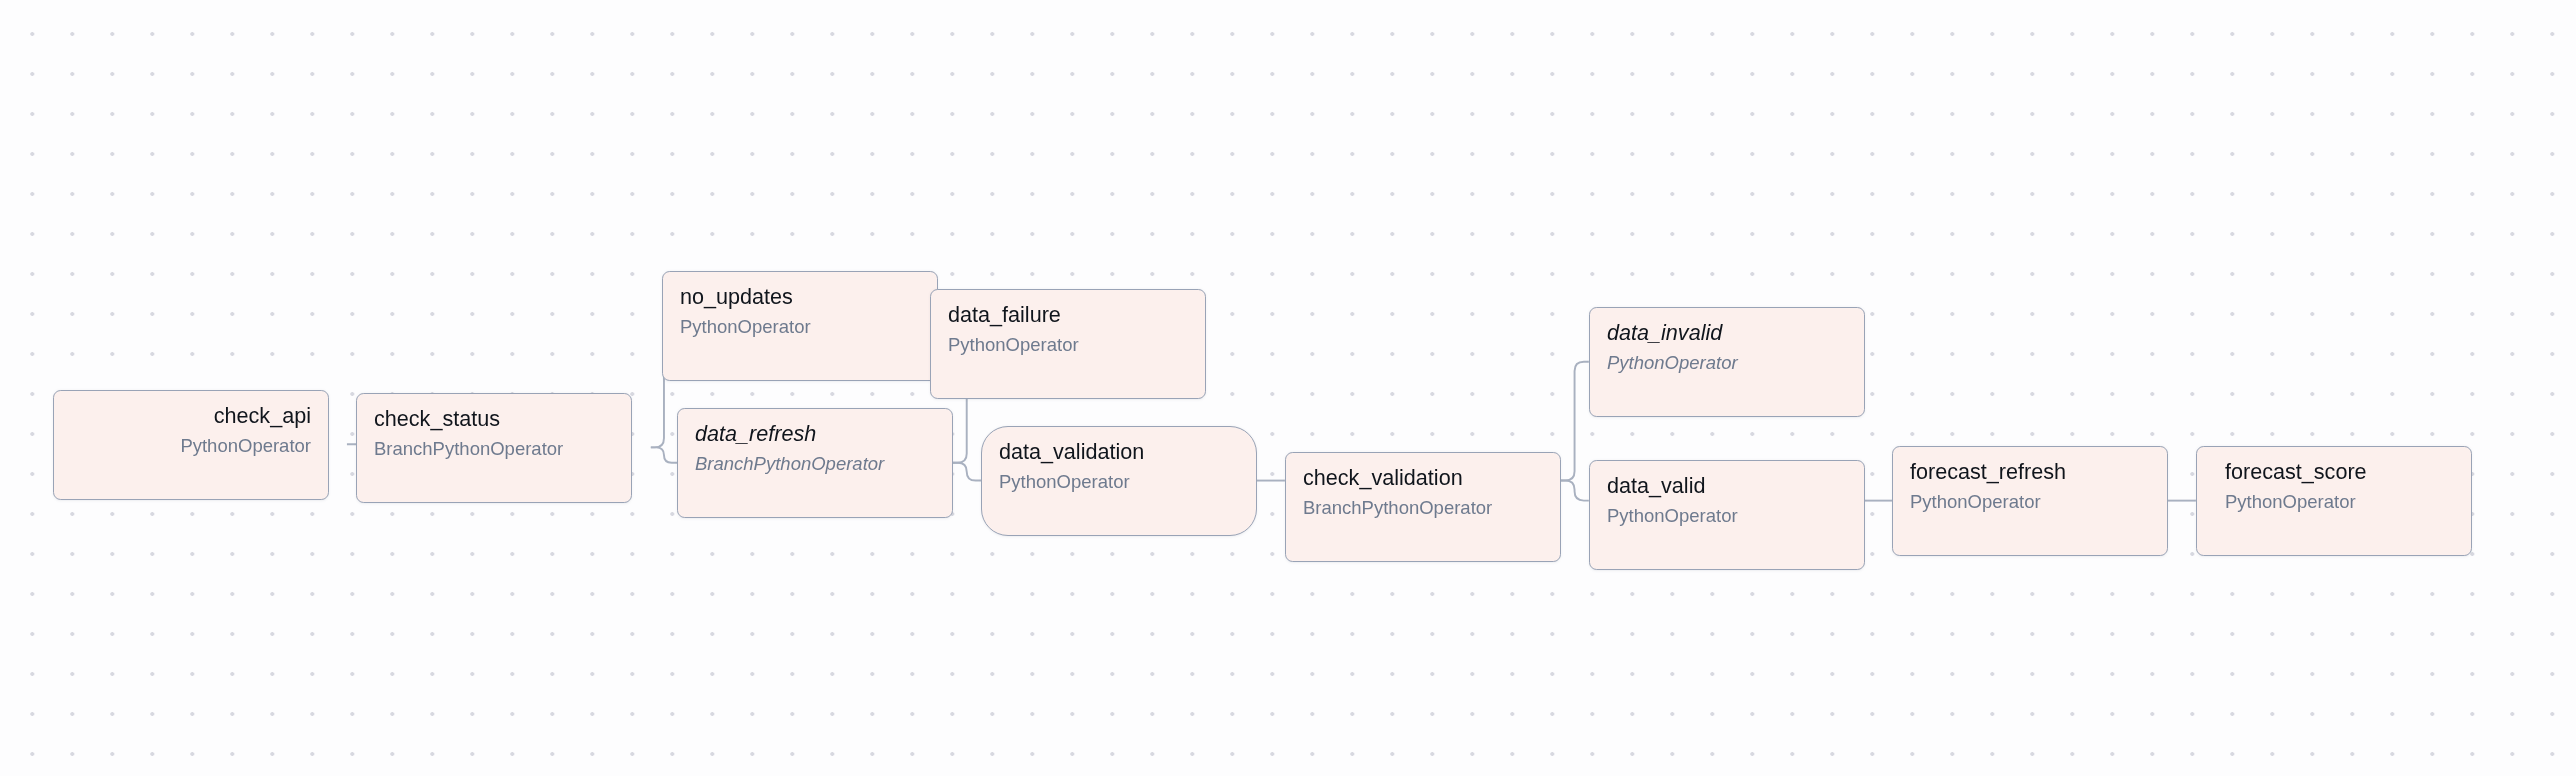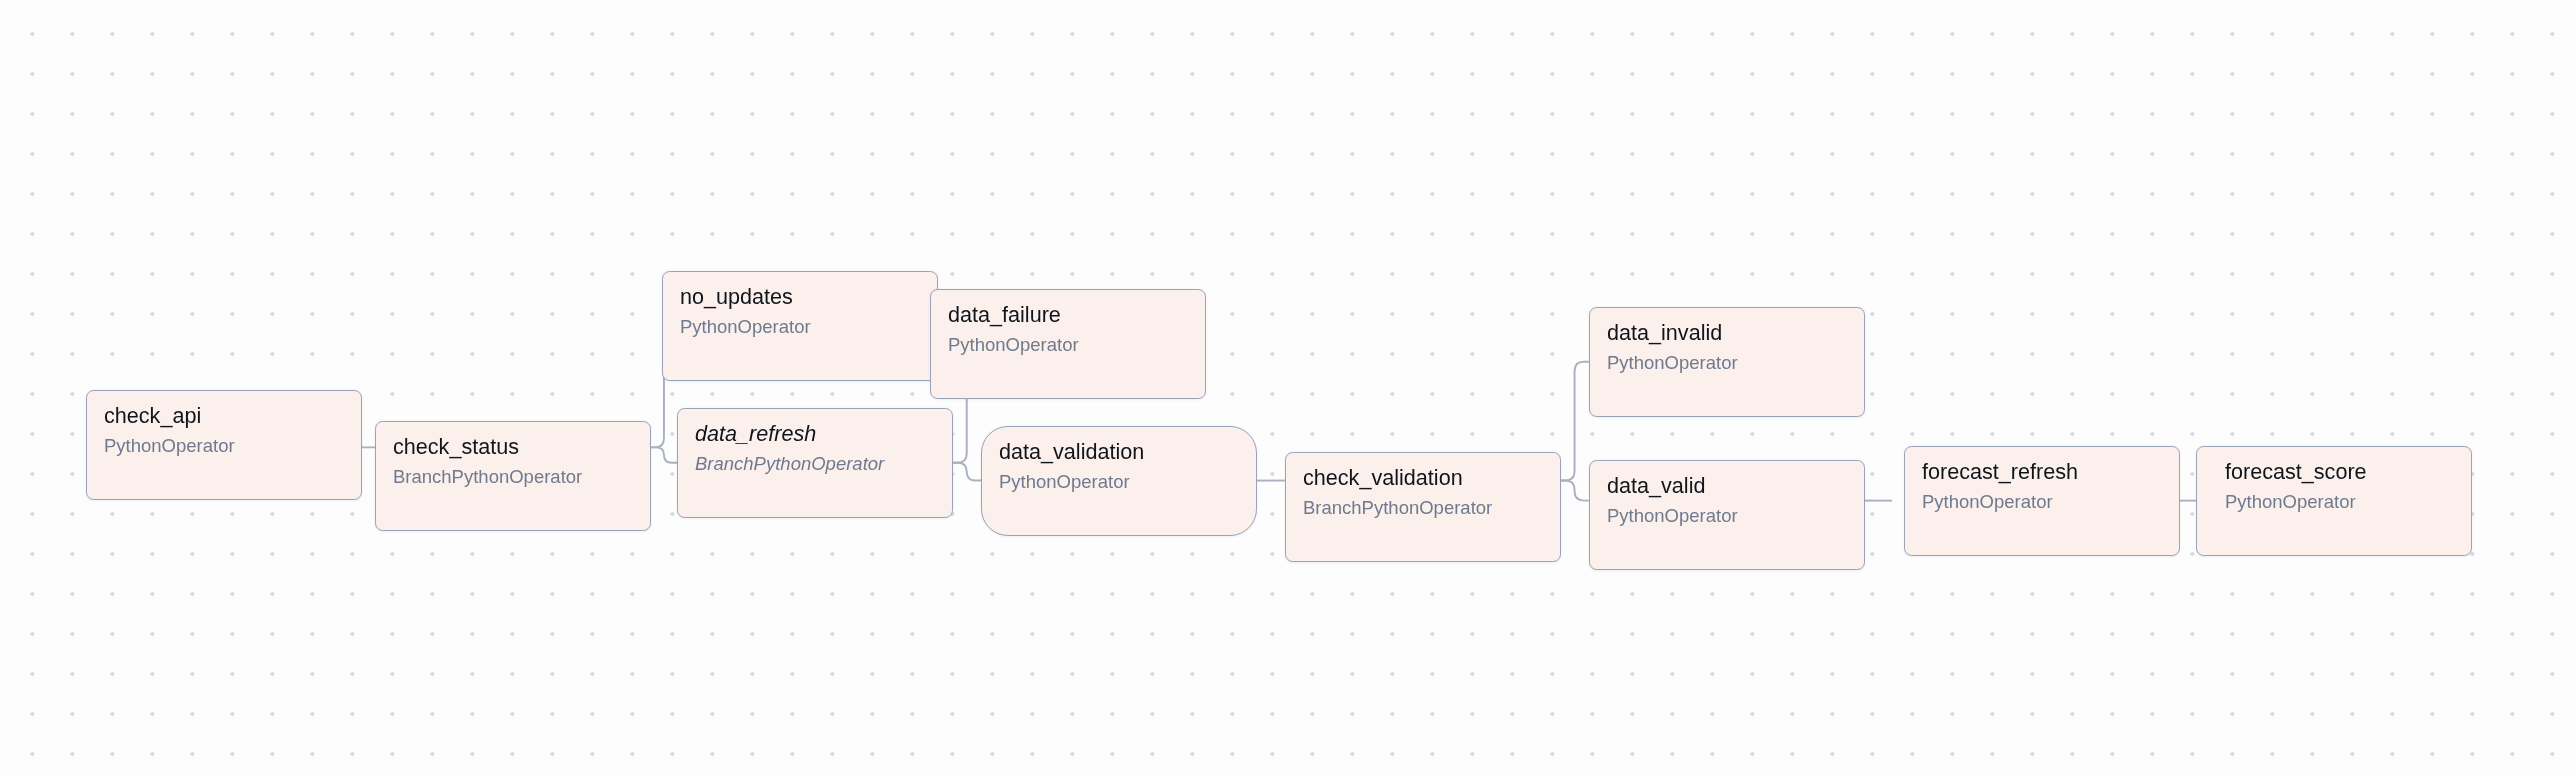--- a/index.html
+++ b/index.html
@@ -71,25 +71,25 @@
       <path d="M 843 580 L 850 580 Q 860 580 860 590 L 860 590 Q 860 600 870 600 L 877 600" class="edge" stroke="#a9b1c0"></path>
       <path d="M 1234 600 L 1240.5 600 Q 1252.5 600 1252.5 588 L 1252.5 458 Q 1252.5 446 1264.5 446 L 1271 446" class="edge" stroke="#a9b1c0"></path>
       <path d="M 1234 600 L 1241 600 Q 1252.5 600 1252.5 611.5 L 1252.5 611.5 Q 1252.5 623 1264 623 L 1271 623" class="edge" stroke="#a9b1c0"></path>
       <path d="M 1628 623 L 1665 623" class="edge" stroke="#a9b1c0"></path>
       <path d="M 2022 623 L 2028.5 623 Q 2040.5 623 2040.5 611 L 2040.5 481 Q 2040.5 469 2052.5 469 L 2059 469" class="edge" stroke="#a9b1c0"></path>
       <path d="M 2022 623 L 2028.5 623 Q 2040.5 623 2040.5 635 L 2040.5 637 Q 2040.5 649 2052.5 649 L 2059 649" class="edge" stroke="#a9b1c0"></path>
       <path d="M 2416 649 L 2452 649" class="edge" stroke="#a9b1c0"></path>
       <path d="M 2809 649 L 2846 649" class="edge" stroke="#a9b1c0"></path>
     </svg>
   <div id="node-layer">
-      <div class="task-node" style="left: 86px; top: 390px;">
+      <div class="task-node" style="left: 53px; top: 390px; text-align: right;">
         <div class="task-title">check_api</div>
         <div class="task-operator">PythonOperator</div>
       </div>
-      <div class="task-node" style="left: 375px; top: 393px; margin-top: 28px;">
+      <div class="task-node" style="left: 356px; top: 393px;">
         <div class="task-title">check_status</div>
         <div class="task-operator">BranchPythonOperator</div>
       </div>
       <div class="task-node" style="left: 662px; top: 271px;">
         <div class="task-title">no_updates</div>
         <div class="task-operator">PythonOperator</div>
       </div>
       <div class="task-node" style="left: 677px; top: 408px; font-style: italic;">
         <div class="task-title">data_refresh</div>
         <div class="task-operator">BranchPythonOperator</div>
@@ -99,29 +99,29 @@
         <div class="task-operator">PythonOperator</div>
       </div>
       <div class="task-node" style="left: 981px; top: 426px; border-radius: 27px;">
         <div class="task-title">data_validation</div>
         <div class="task-operator">PythonOperator</div>
       </div>
       <div class="task-node" style="left: 1285px; top: 452px;">
         <div class="task-title">check_validation</div>
         <div class="task-operator">BranchPythonOperator</div>
       </div>
-      <div class="task-node" style="left: 1589px; top: 307px;">
+      <div class="task-node" style="left: 1589px; top: 307px; font-style: italic;">
         <div class="task-title">data_invalid</div>
         <div class="task-operator">PythonOperator</div>
       </div>
       <div class="task-node" style="left: 1589px; top: 460px;">
         <div class="task-title">data_valid</div>
         <div class="task-operator">PythonOperator</div>
       </div>
-      <div class="task-node" style="left: 1892px; top: 446px; margin-left: 12px;">
+      <div class="task-node" style="left: 1892px; top: 446px;">
         <div class="task-title">forecast_refresh</div>
         <div class="task-operator">PythonOperator</div>
       </div>
       <div class="task-node" style="left: 2196px; top: 446px; padding-left: 28px;">
         <div class="task-title">forecast_score</div>
         <div class="task-operator">PythonOperator</div>
       </div>
     </div>
 </div>
 

